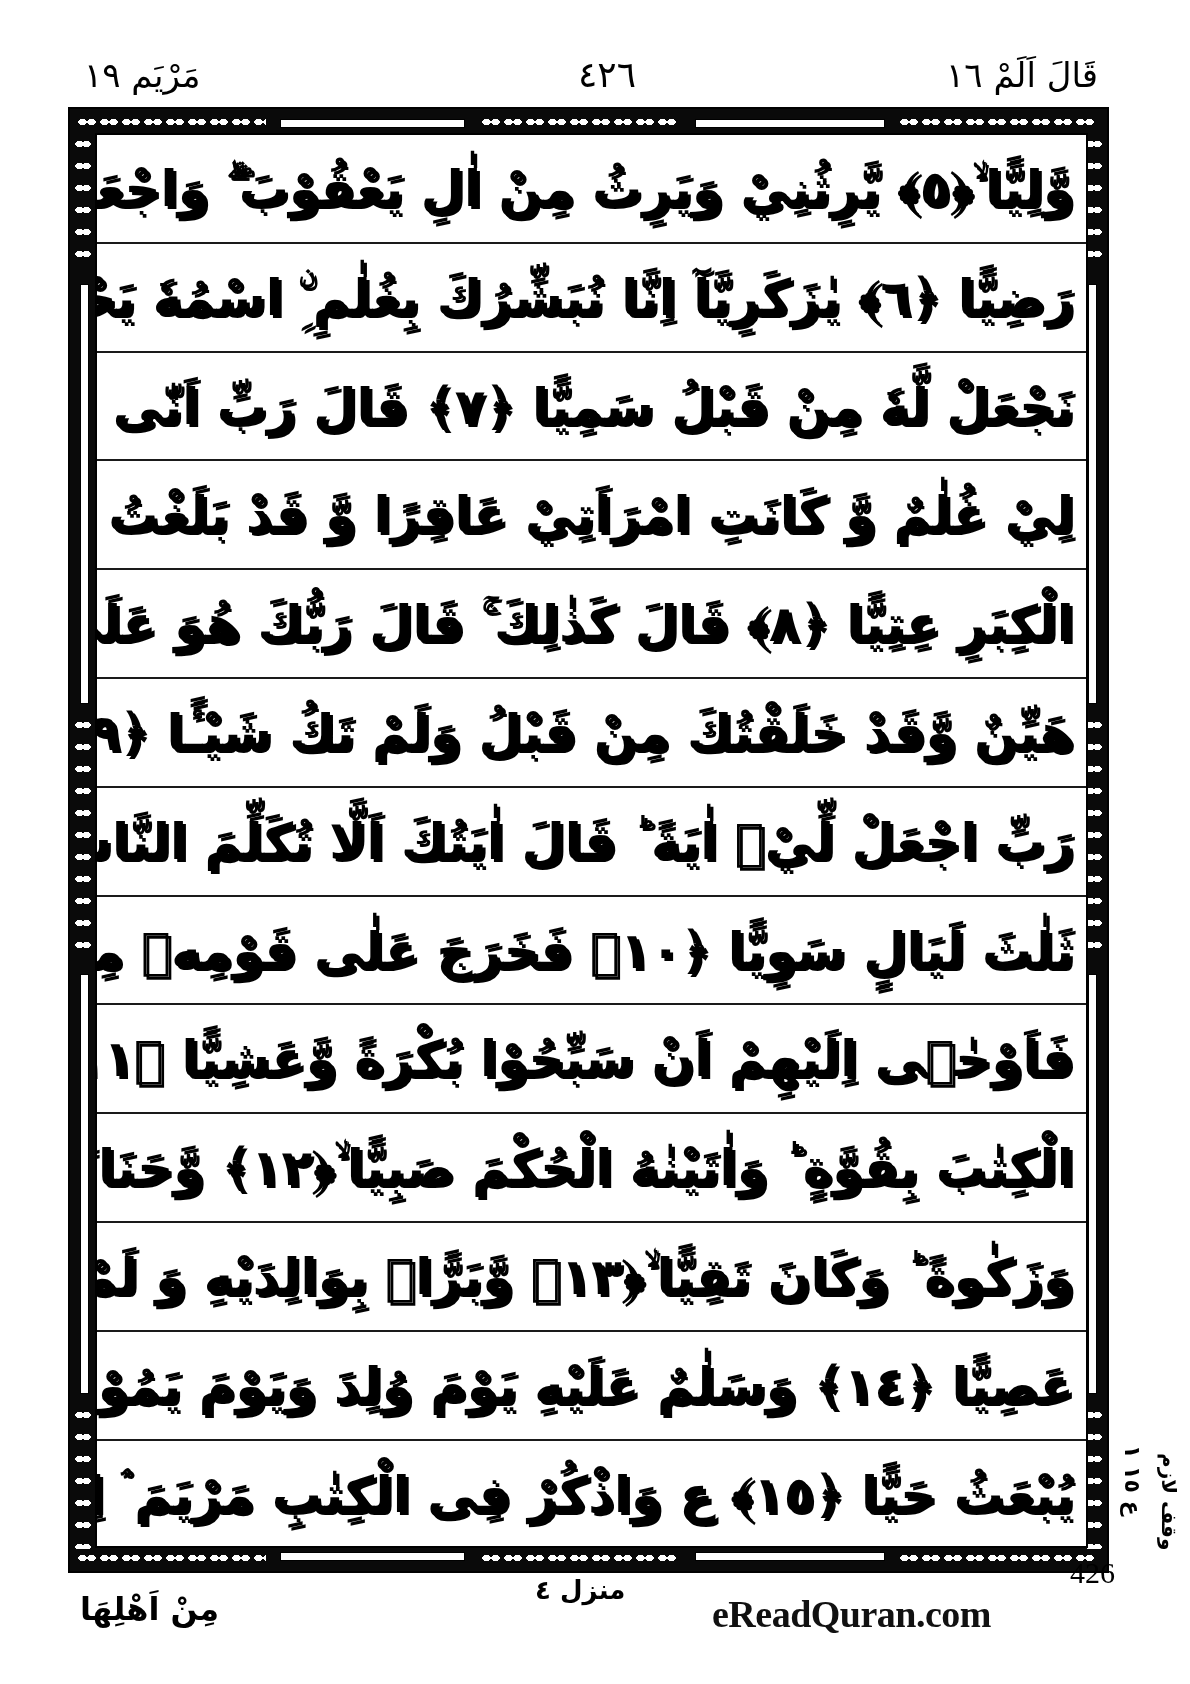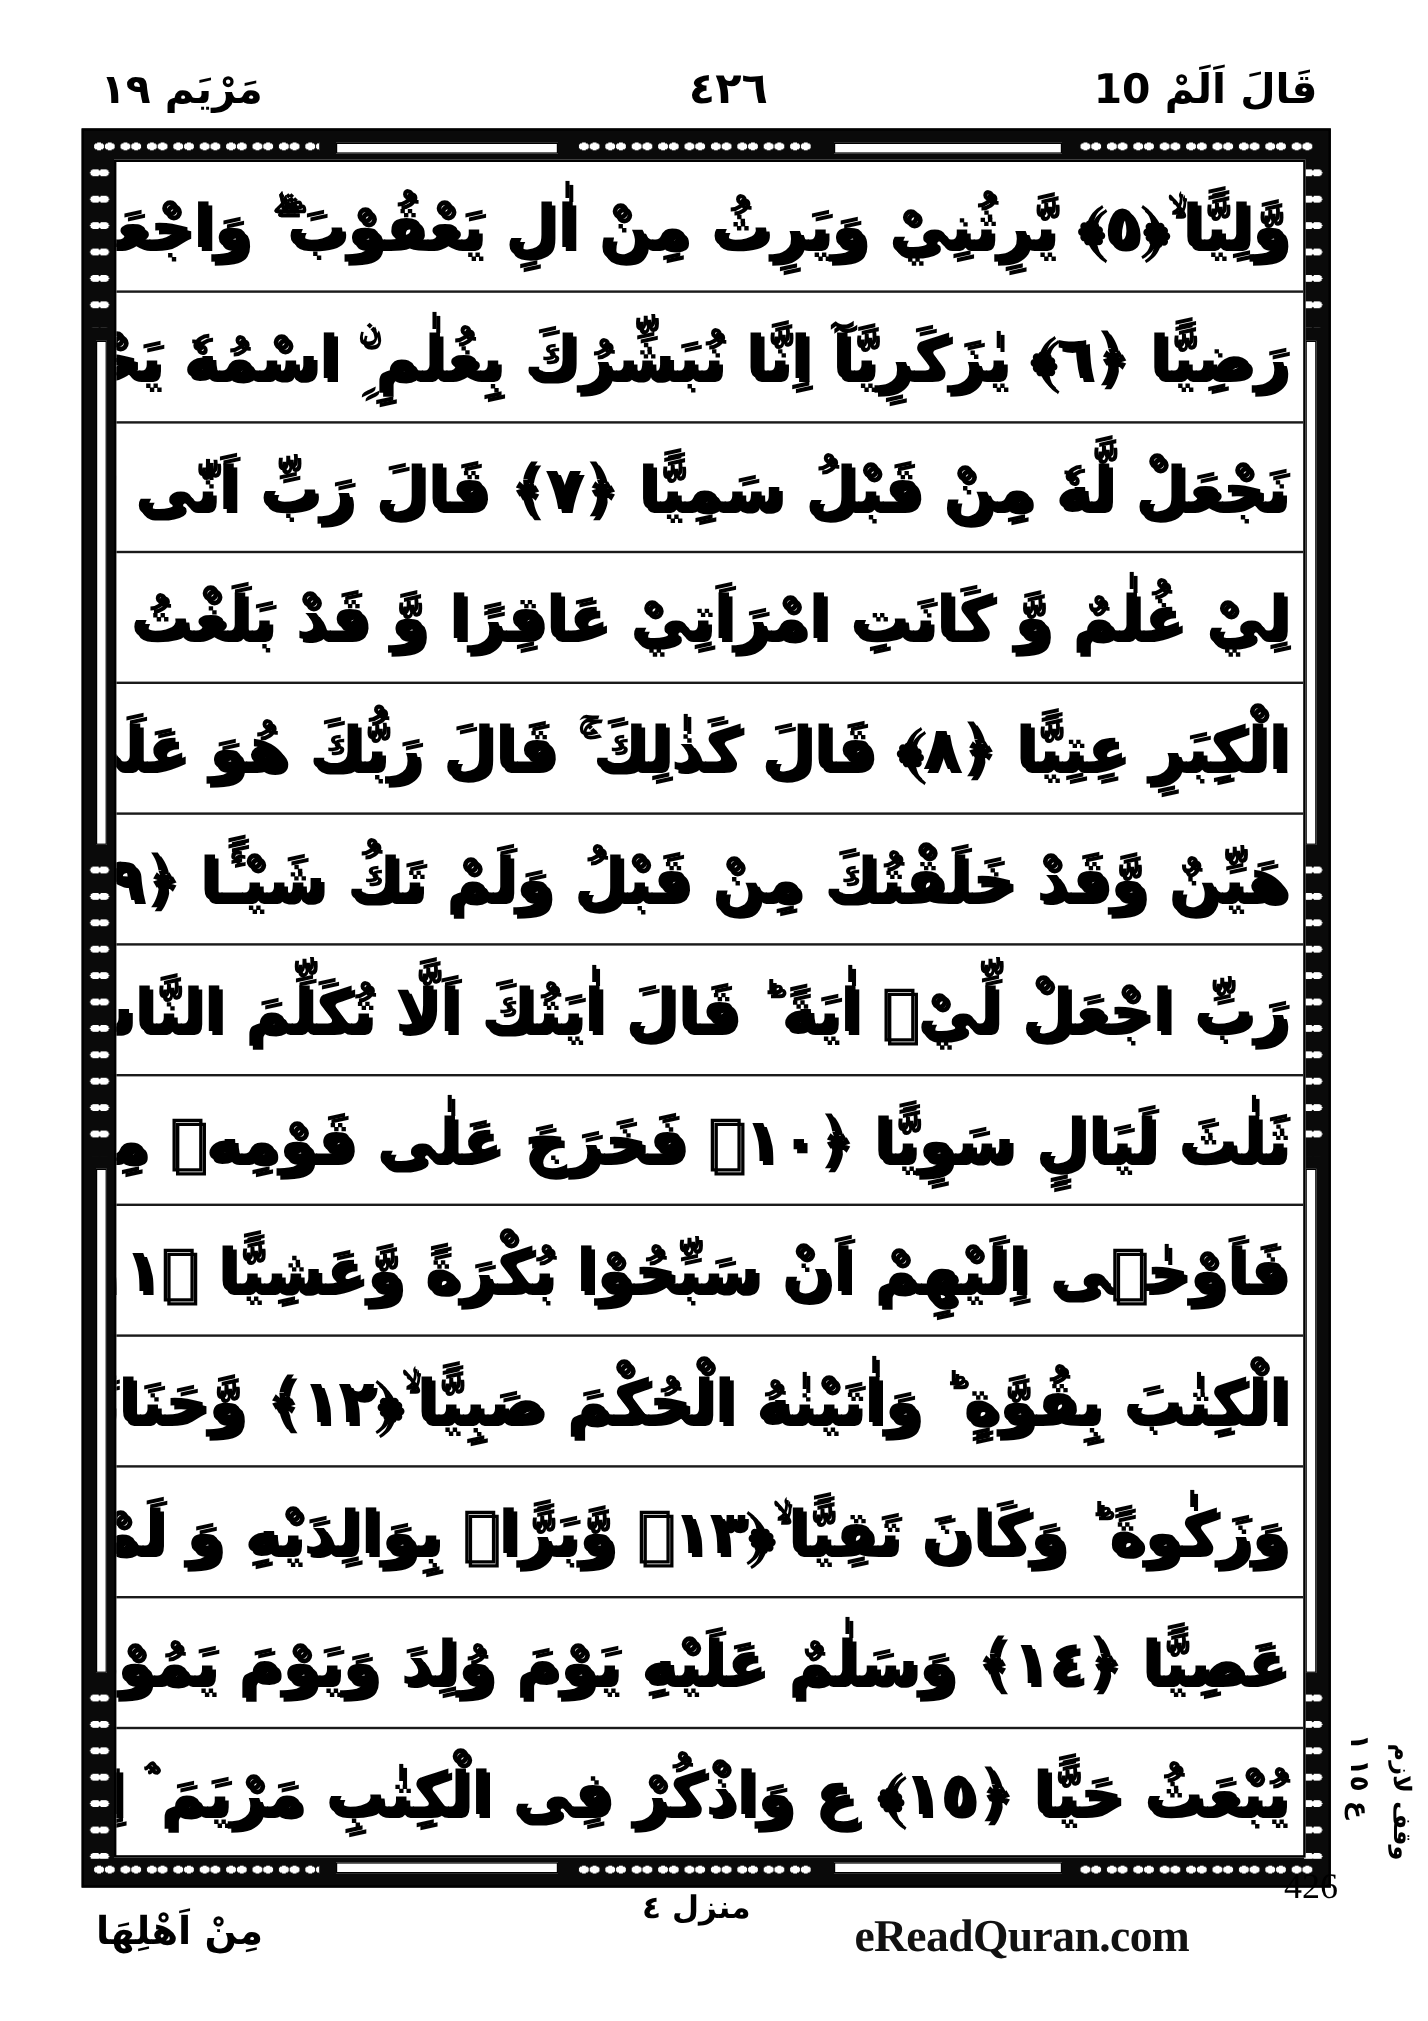--- a/index.html
+++ b/index.html
@@ -1,19 +1,19 @@
 <!DOCTYPE html>
 <html><head>
   <meta charset="utf-8">
   <style>
     * { box-sizing: border-box; margin: 0; padding: 0; }
     html, body { width: 1190px; height: 1684px; background: #ffffff; overflow: hidden; }
     body { position: relative; font-family: "DejaVu Sans", sans-serif; color: #000; }
 
-    .hdr { position: absolute; top: 52px; height: 46px; font-size: 34px; font-weight: bold; line-height: 46px; direction: rtl; white-space: nowrap; }
+    .hdr { position: absolute; top: 52px; height: 46px; font-size: 34px; font-weight: normal; line-height: 46px; direction: rtl; white-space: nowrap; }
     .hdr-right { right: 92px; }
     .hdr-center { left: 50%; transform: translateX(-50%); font-size: 36px; margin-left: 12px; }
     .hdr-left { left: 84px; }
 
     .frame { position: absolute; left: 68px; top: 107px; width: 1041px; height: 1466px; background: #0a0a0a; border: 2px solid #000; }
     .bar-h { position: absolute; height: 9px; background: #fff; border: 1px solid #000; }
     .bar-v { position: absolute; width: 9px; background: #fff; border: 1px solid #000; }
     .orn-block { position: absolute; background:
       radial-gradient(ellipse 7px 5px at 30% 50%, #fff 60%, transparent 62%),
       radial-gradient(ellipse 7px 5px at 70% 50%, #fff 60%, transparent 62%);
@@ -29,21 +29,21 @@
 
     .footer-catch { position: absolute; left: 80px; top: 1590px; font-size: 32px; font-weight: bold; direction: rtl; }
     .footer-manzil { position: absolute; left: 535px; top: 1575px; font-size: 26px; font-weight: bold; direction: rtl; text-align: right; }
     .footer-site { position: absolute; left: 712px; top: 1592px; font-family: Liberation Serif, serif; font-weight: bold; font-size: 38px; color: #111; letter-spacing: -0.5px; }
     .footer-page { position: absolute; left: 1070px; top: 1556px; font-family: "Liberation Serif", serif; font-size: 30px; color: #000000; text-align: center; }
   </style>
 </head>
 <body>
 
 <div>
-  <div class="hdr hdr-right">قَالَ اَلَمْ 10</div>
+  <div class="hdr hdr-right">قَالَ اَلَمْ ١٦</div>
   <div class="hdr hdr-center">٤٢٦</div>
   <div class="hdr hdr-left">مَرْيَم ١٩</div>
 </div>
 
 <div class="frame">
 
   <div class="orn-block" style="left:6px;top:4px;width:190px;height:18px;"></div>
   <div class="bar-h" style="left:210px;top:10px;width:185px;"></div>
   <div class="orn-block" style="left:410px;top:4px;width:200px;height:18px;"></div>
   <div class="bar-h" style="left:625px;top:10px;width:190px;"></div>

